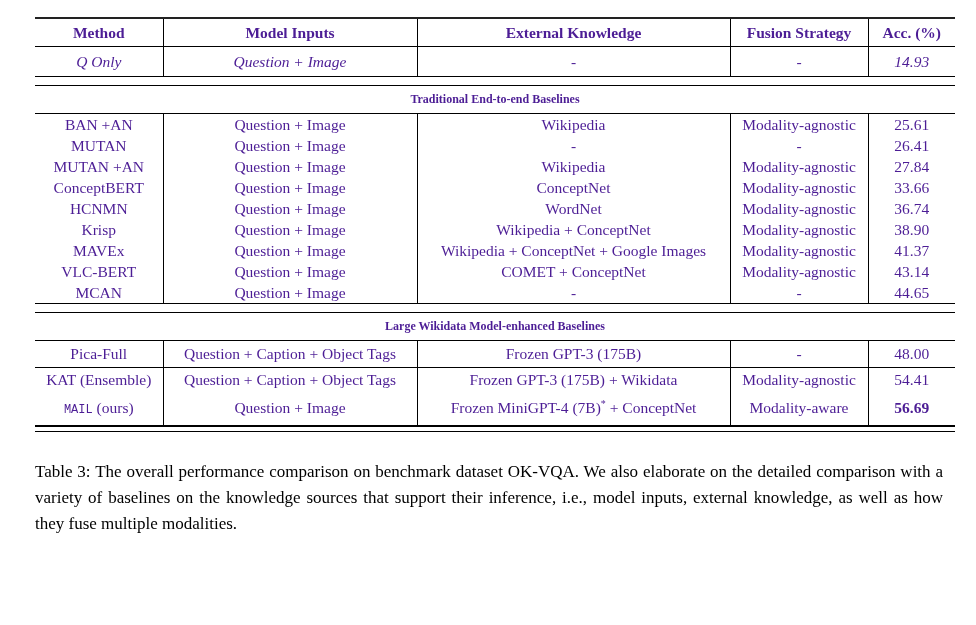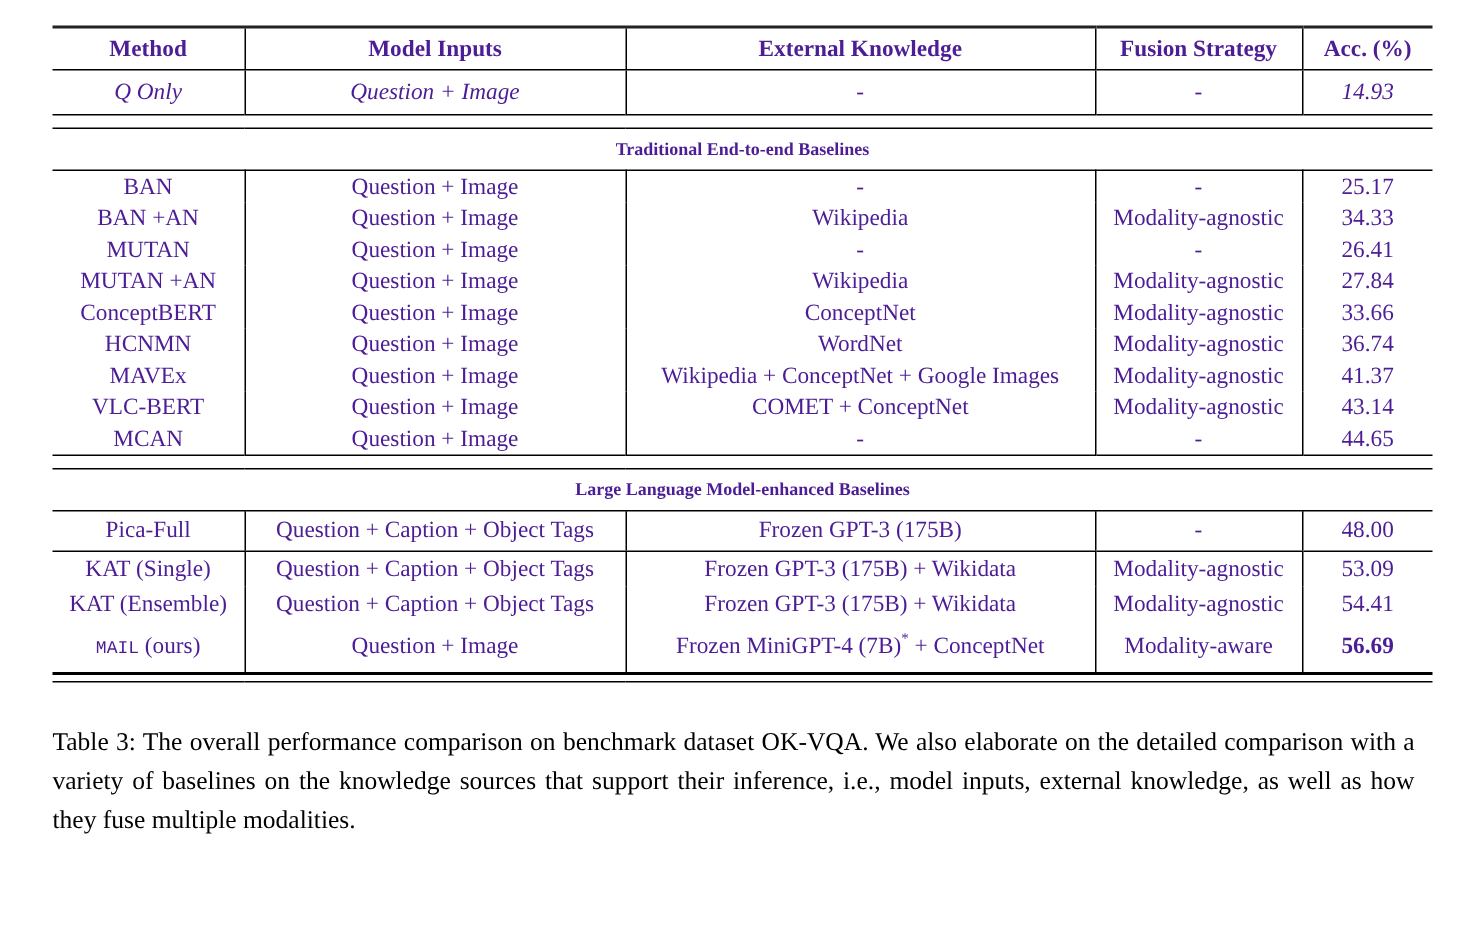--- a/index.html
+++ b/index.html
@@ -116,32 +116,25 @@
       <td class="vb">-</td>
       <td class="vb">14.93</td>
     </tr>
         <tr class="dsep">
           <td colspan="5"></td>
         </tr>
         <tr class="section-row">
           <td colspan="5">Traditional End-to-end Baselines</td>
         </tr>
         <tr class="data g-trad">
-      <td>BAN</td>
-      <td class="vb">Question + Image</td>
-      <td class="vb">-</td>
-      <td class="vb">-</td>
-      <td class="vb">25.17</td>
-    </tr>
-        <tr class="data g-trad">
       <td>BAN +AN</td>
       <td class="vb">Question + Image</td>
       <td class="vb">Wikipedia</td>
       <td class="vb">Modality-agnostic</td>
-      <td class="vb">34.33</td>
+      <td class="vb">25.61</td>
     </tr>
         <tr class="data g-trad">
       <td>MUTAN</td>
       <td class="vb">Question + Image</td>
       <td class="vb">-</td>
       <td class="vb">-</td>
       <td class="vb">26.41</td>
     </tr>
         <tr class="data g-trad">
       <td>MUTAN +AN</td>
@@ -156,20 +149,27 @@
       <td class="vb">ConceptNet</td>
       <td class="vb">Modality-agnostic</td>
       <td class="vb">33.66</td>
     </tr>
         <tr class="data g-trad">
       <td>HCNMN</td>
       <td class="vb">Question + Image</td>
       <td class="vb">WordNet</td>
       <td class="vb">Modality-agnostic</td>
       <td class="vb">36.74</td>
+    </tr>
+        <tr class="data g-trad">
+      <td>Krisp</td>
+      <td class="vb">Question + Image</td>
+      <td class="vb">Wikipedia + ConceptNet</td>
+      <td class="vb">Modality-agnostic</td>
+      <td class="vb">38.90</td>
     </tr>
         <tr class="data g-trad">
       <td>MAVEx</td>
       <td class="vb">Question + Image</td>
       <td class="vb">Wikipedia + ConceptNet + Google Images</td>
       <td class="vb">Modality-agnostic</td>
       <td class="vb">41.37</td>
     </tr>
         <tr class="data g-trad">
       <td>VLC-BERT</td>
@@ -182,37 +182,30 @@
       <td>MCAN</td>
       <td class="vb">Question + Image</td>
       <td class="vb">-</td>
       <td class="vb">-</td>
       <td class="vb">44.65</td>
     </tr>
         <tr class="dsep">
           <td colspan="5"></td>
         </tr>
         <tr class="section-row">
-          <td colspan="5">Large Language Model-enhanced Baselines</td>
+          <td colspan="5">Large Wikidata Model-enhanced Baselines</td>
         </tr>
         <tr class="data g-pica rule-below">
       <td>Pica-Full</td>
       <td class="vb">Question + Caption + Object Tags</td>
       <td class="vb">Frozen GPT-3 (175B)</td>
       <td class="vb">-</td>
       <td class="vb">48.00</td>
     </tr>
         <tr class="data g-kat">
-      <td>KAT (Single)</td>
-      <td class="vb">Question + Caption + Object Tags</td>
-      <td class="vb">Frozen GPT-3 (175B) + Wikidata</td>
-      <td class="vb">Modality-agnostic</td>
-      <td class="vb">53.09</td>
-    </tr>
-        <tr class="data g-kat">
       <td>KAT (Ensemble)</td>
       <td class="vb">Question + Caption + Object Tags</td>
       <td class="vb">Frozen GPT-3 (175B) + Wikidata</td>
       <td class="vb">Modality-agnostic</td>
       <td class="vb">54.41</td>
     </tr>
         <tr class="data g-mail">
       <td><span class="tt">MAIL</span> (ours)</td>
       <td class="vb">Question + Image</td>
       <td class="vb">Frozen MiniGPT-4 (7B)<sup class="star">*</sup> + ConceptNet</td>

